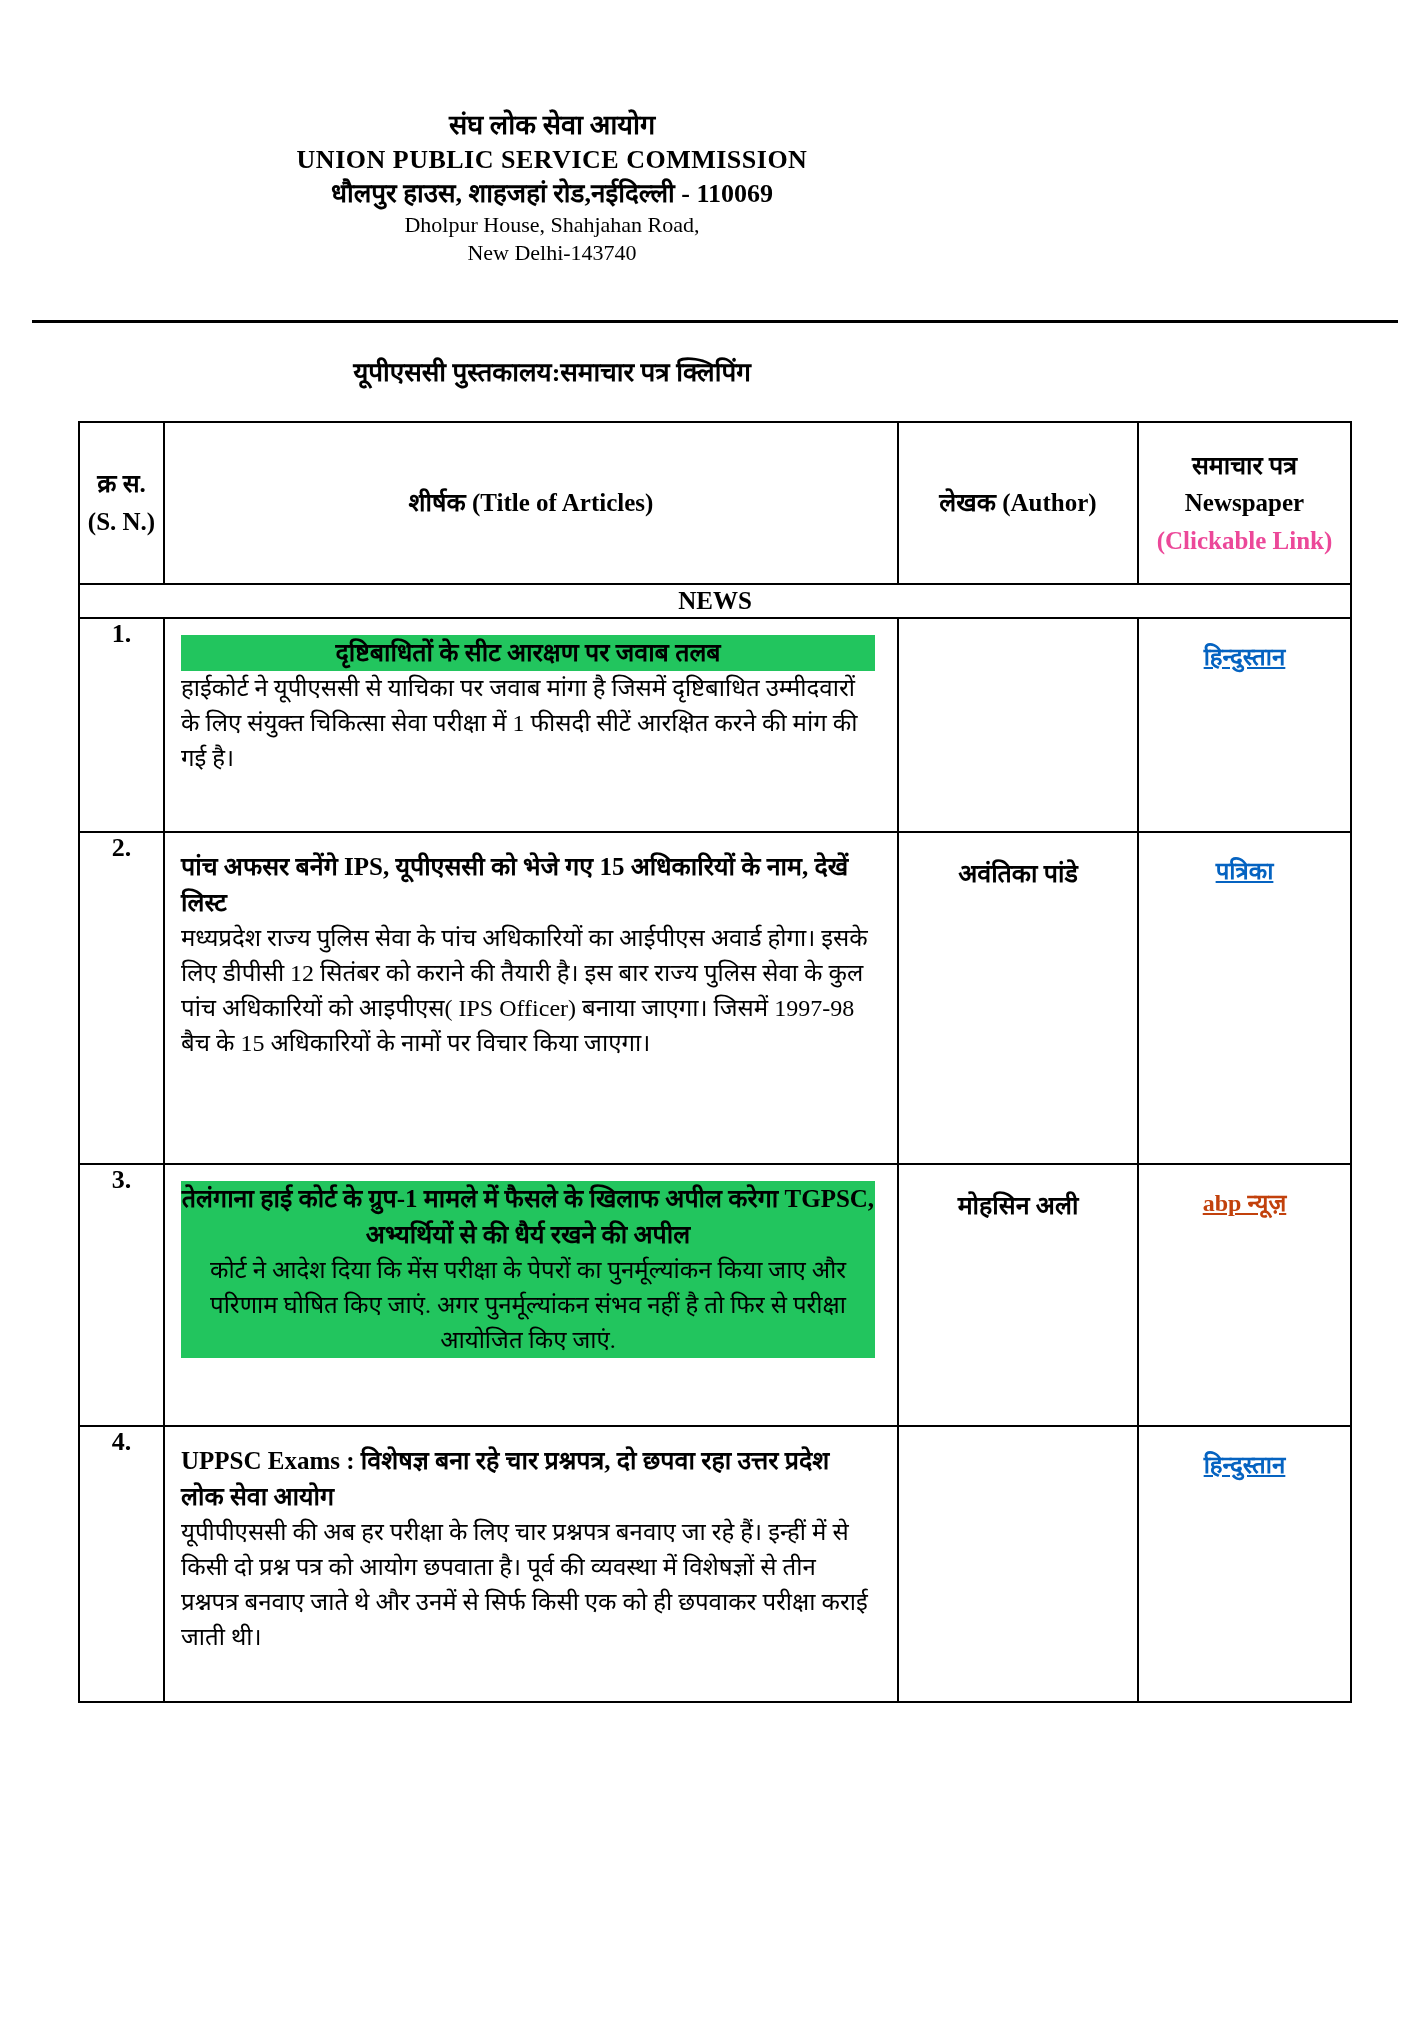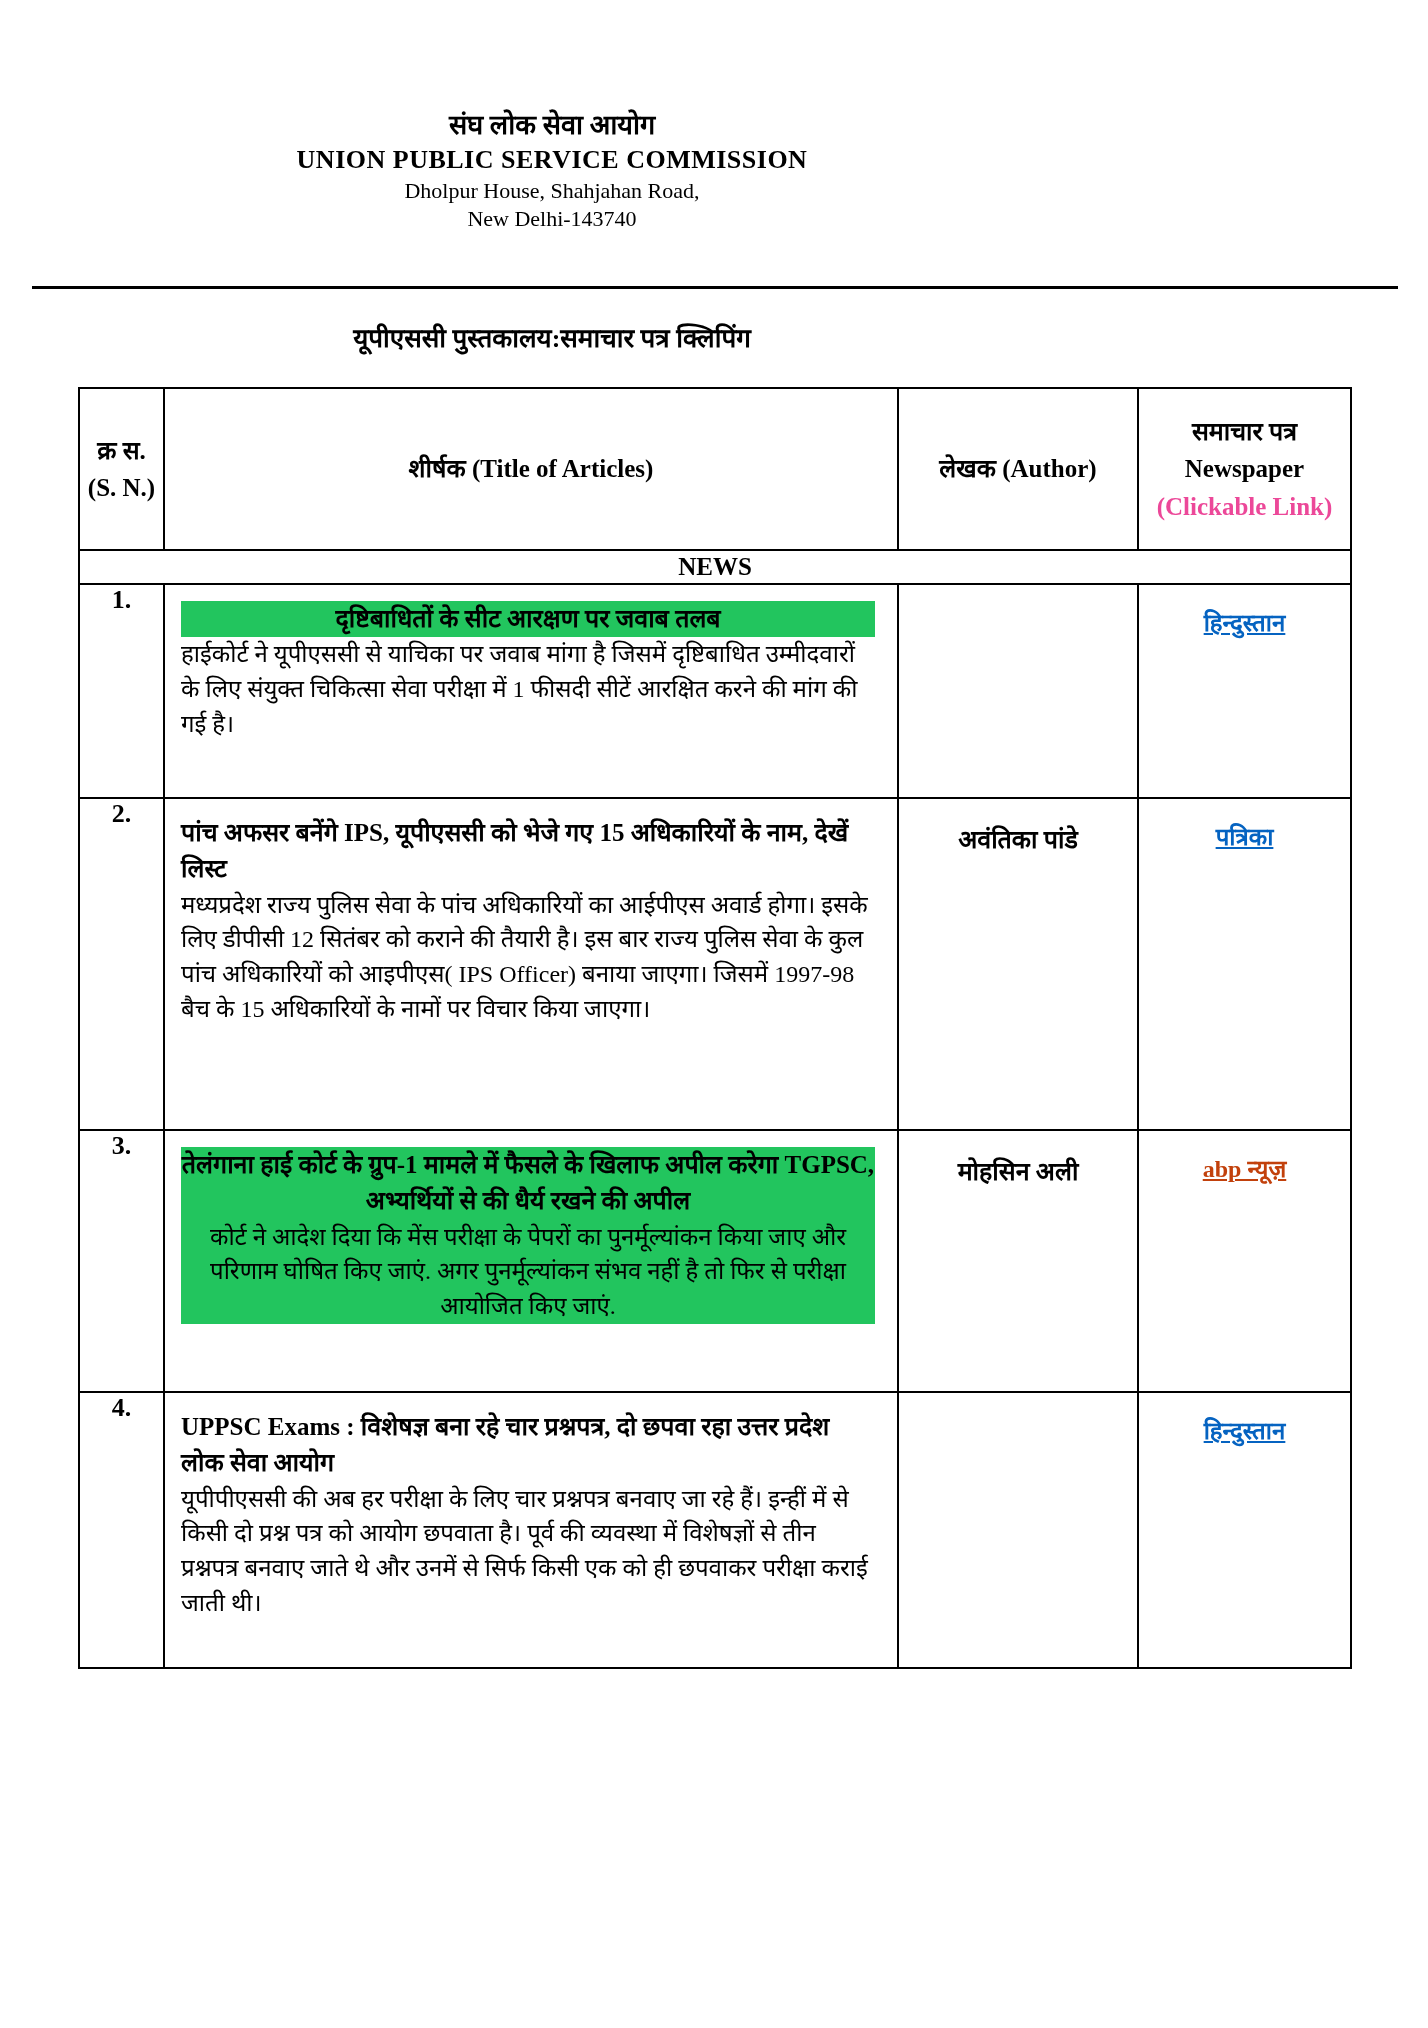--- a/index.html
+++ b/index.html
@@ -49,20 +49,21 @@
   tr.row-4 { height:276px; }
 </style>
 </head>
 <body>
 
 <div class="page">
 
   <div class="header-block">
     <div class="h-org-hi">संघ लोक सेवा आयोग</div>
     <div class="h-org-en">UNION PUBLIC SERVICE COMMISSION</div>
+    <div class="h-addr-hi">धौलपुर हाउस, शाहजहां रोड,नईदिल्ली - 110069</div>
     <div class="h-addr-en">Dholpur House, Shahjahan Road,</div>
     <div class="h-addr-en">New Delhi-143740</div>
   </div>
 
   <hr class="rule">
 
   <div class="doc-title">यूपीएससी पुस्तकालय:समाचार पत्र क्लिपिंग</div>
 
   <table class="clip">
     <colgroup>

